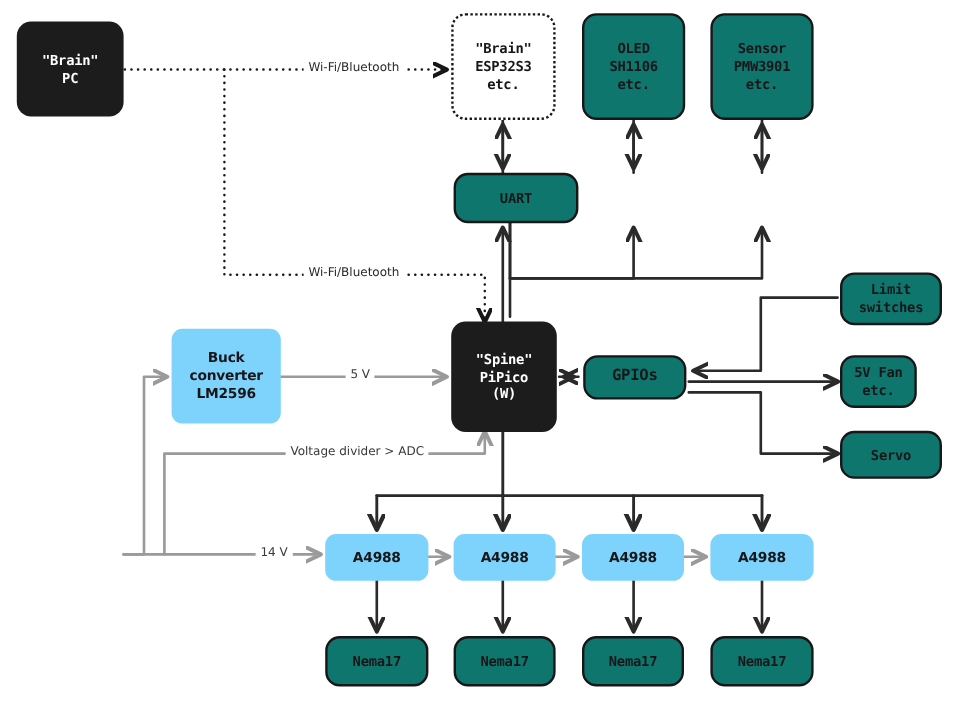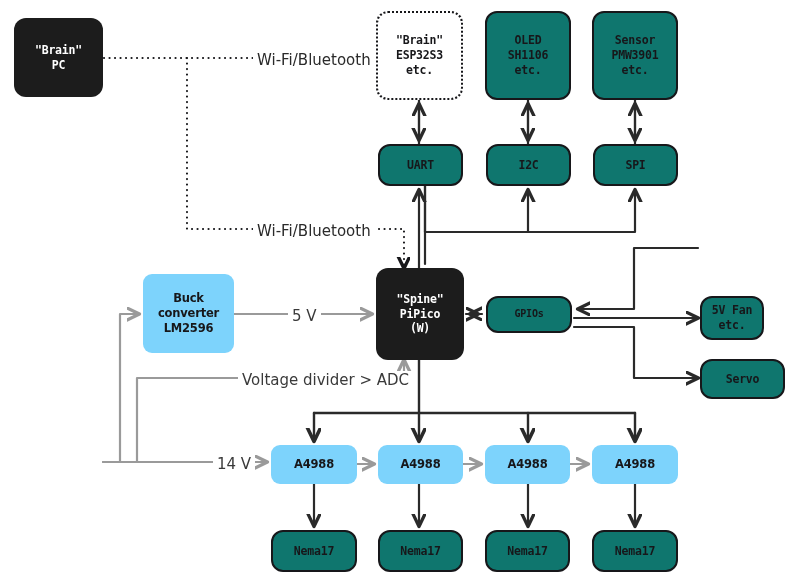--- a/index.html
+++ b/index.html
@@ -10,24 +10,24 @@
   .node{position:absolute;box-sizing:border-box;display:flex;align-items:center;
         justify-content:center;text-align:center;line-height:1.28;
         font-family:"DejaVu Sans Mono","Liberation Mono",monospace;
         font-weight:700;font-size:11.5px;letter-spacing:-0.2px;}
   .node span{display:block;white-space:pre-line;}
   .n-dark{background:#1c1c1c;color:#ffffff;border-radius:12px;}
   .n-white{background:#0f766e;color:#17171a;border:2.2px solid #17171a;border-radius:12px;}
   .n-gray{background:#7dd3fc;color:#17171a;border-radius:9px;
           font-family:"DejaVu Sans","Liberation Sans",sans-serif;}
   .n-dotted{background:#ffffff;color:#17171a;border:2.6px dotted #17171a;border-radius:12px;}
-  .n-small{font-size:10px;}
+  .n-small{font-size:13px;}
   .wirelabel{position:absolute;background:#ffffff;color:#3a3a3a;
              font-family:"DejaVu Sans","Liberation Sans",sans-serif;
-             font-weight:400;font-size:15px;padding:0 4px;white-space:nowrap;}
+             font-weight:400;font-size:10px;padding:0 4px;white-space:nowrap;}
   .wirelabel.dark{color:#2a2a2a;}
 </style>
 </head>
 <body>
 
 <div id="stage">
 
   <svg id="wires" viewBox="0 0 800 587">
     <defs>
       <marker id="ah-dark" markerWidth="7" markerHeight="7" refX="5.4" refY="3" orient="auto">
@@ -116,49 +116,47 @@
 SH1106
 etc.</span>
   </div>
 
   <div class="node n-white" style="left:592px;top:11px;width:86px;height:89px;">
     <span>Sensor
 PMW3901
 etc.</span>
   </div>
 
-  <div class="node n-white" style="left:378px;top:144px;width:85px;height:42px;border-radius:12px;">
+  <div class="node n-white" style="left:378px;top:144px;width:104px;height:42px;border-radius:12px;">
     <span>UART</span>
   </div>
 
-  <div class="node n-white" style="left:486px;top:144px;width:85px;height:42px;">
-    <span>I2C</span>
-  </div>
-
-  <div class="node n-white" style="left:593px;top:144px;width:85px;height:42px;">
-    <span>SPI</span>
-  </div>
+
 
   <div class="node n-dark" style="left:376px;top:268px;width:88px;height:92px;">
     <span>"Spine"
 PiPico
 (W)</span>
   </div>
 
   <div class="node n-white n-small" style="left:486px;top:296px;width:86px;height:37px;">
     <span>GPIOs</span>
   </div>
 
   <div class="node n-gray" style="left:143px;top:274px;width:91px;height:79px;">
     <span>Buck
 converter
 LM2596</span>
   </div>
 
 
+  <div class="node n-white" style="left:700px;top:227px;width:85px;height:44px;">
+    <span>Limit
+switches</span>
+  </div>
 
   <div class="node n-white" style="left:700px;top:296px;width:64px;height:44px;">
     <span>5V Fan
 etc.</span>
   </div>
 
   <div class="node n-white" style="left:700px;top:359px;width:85px;height:40px;">
     <span>Servo</span>
   </div>
 

